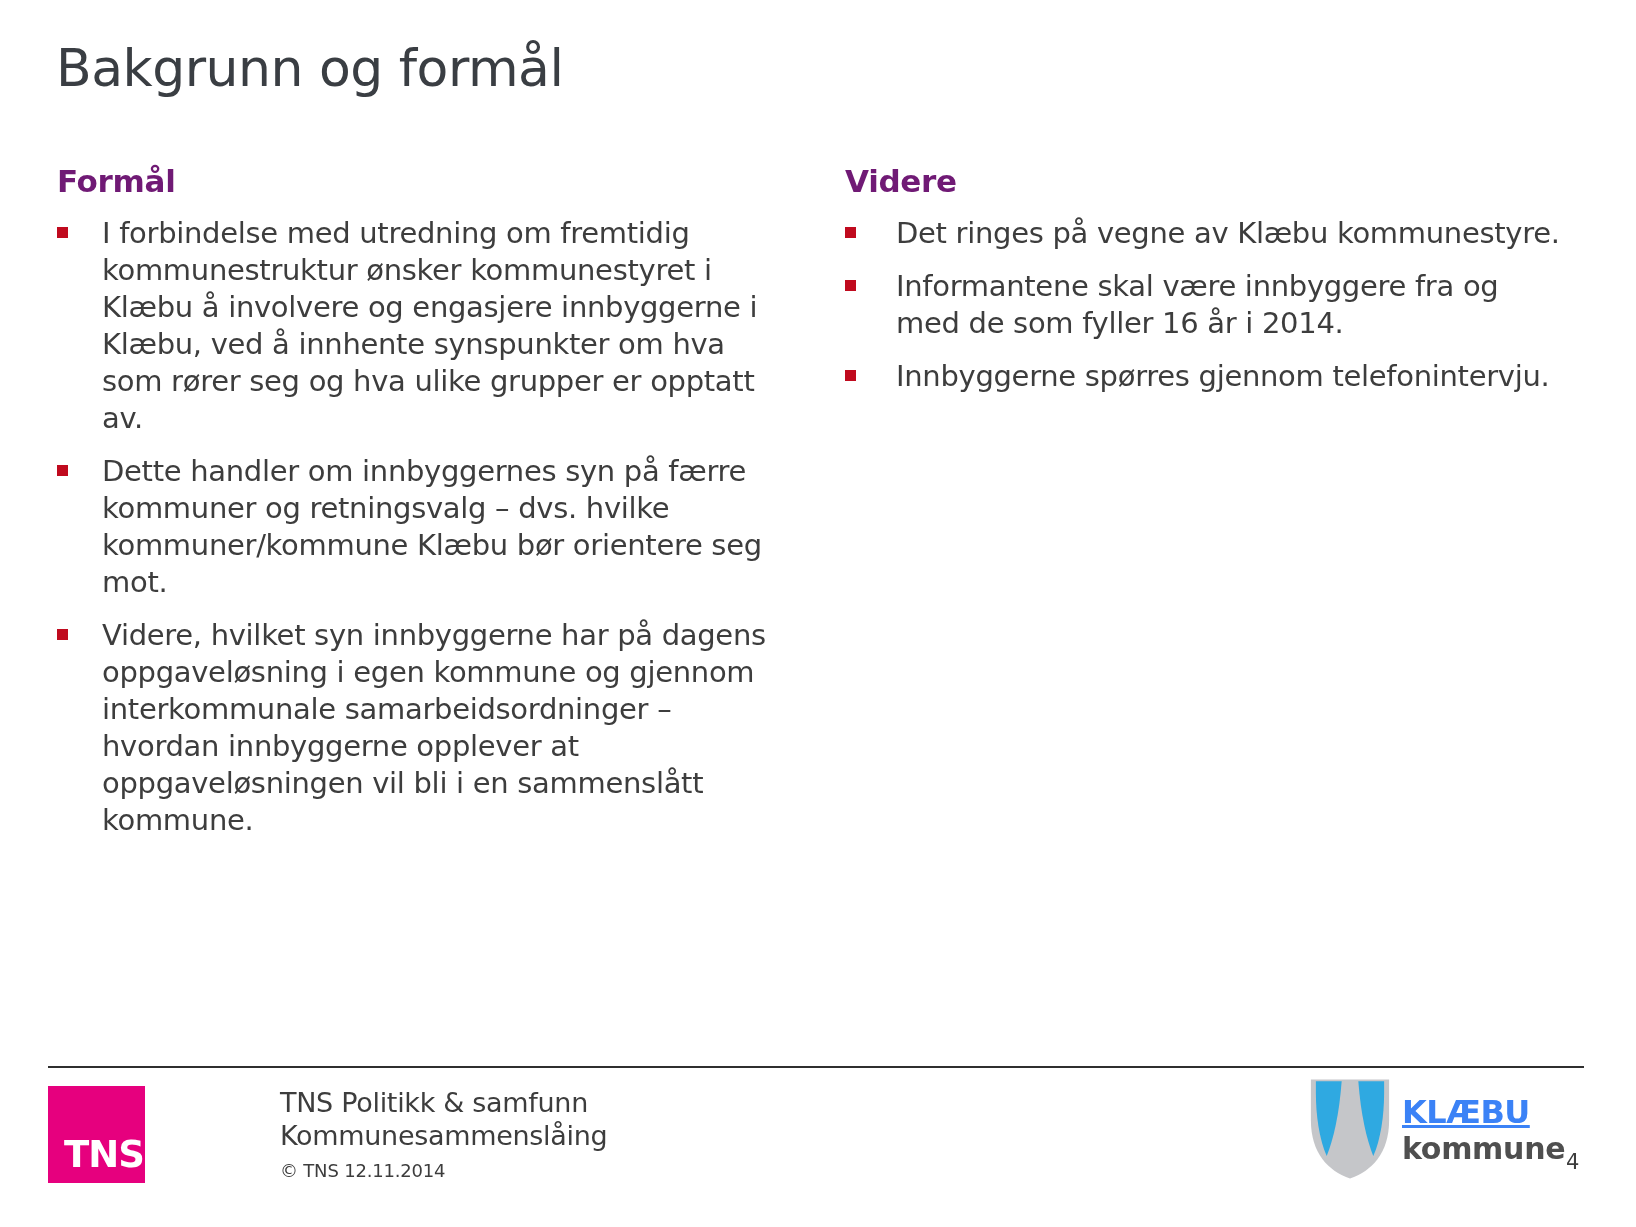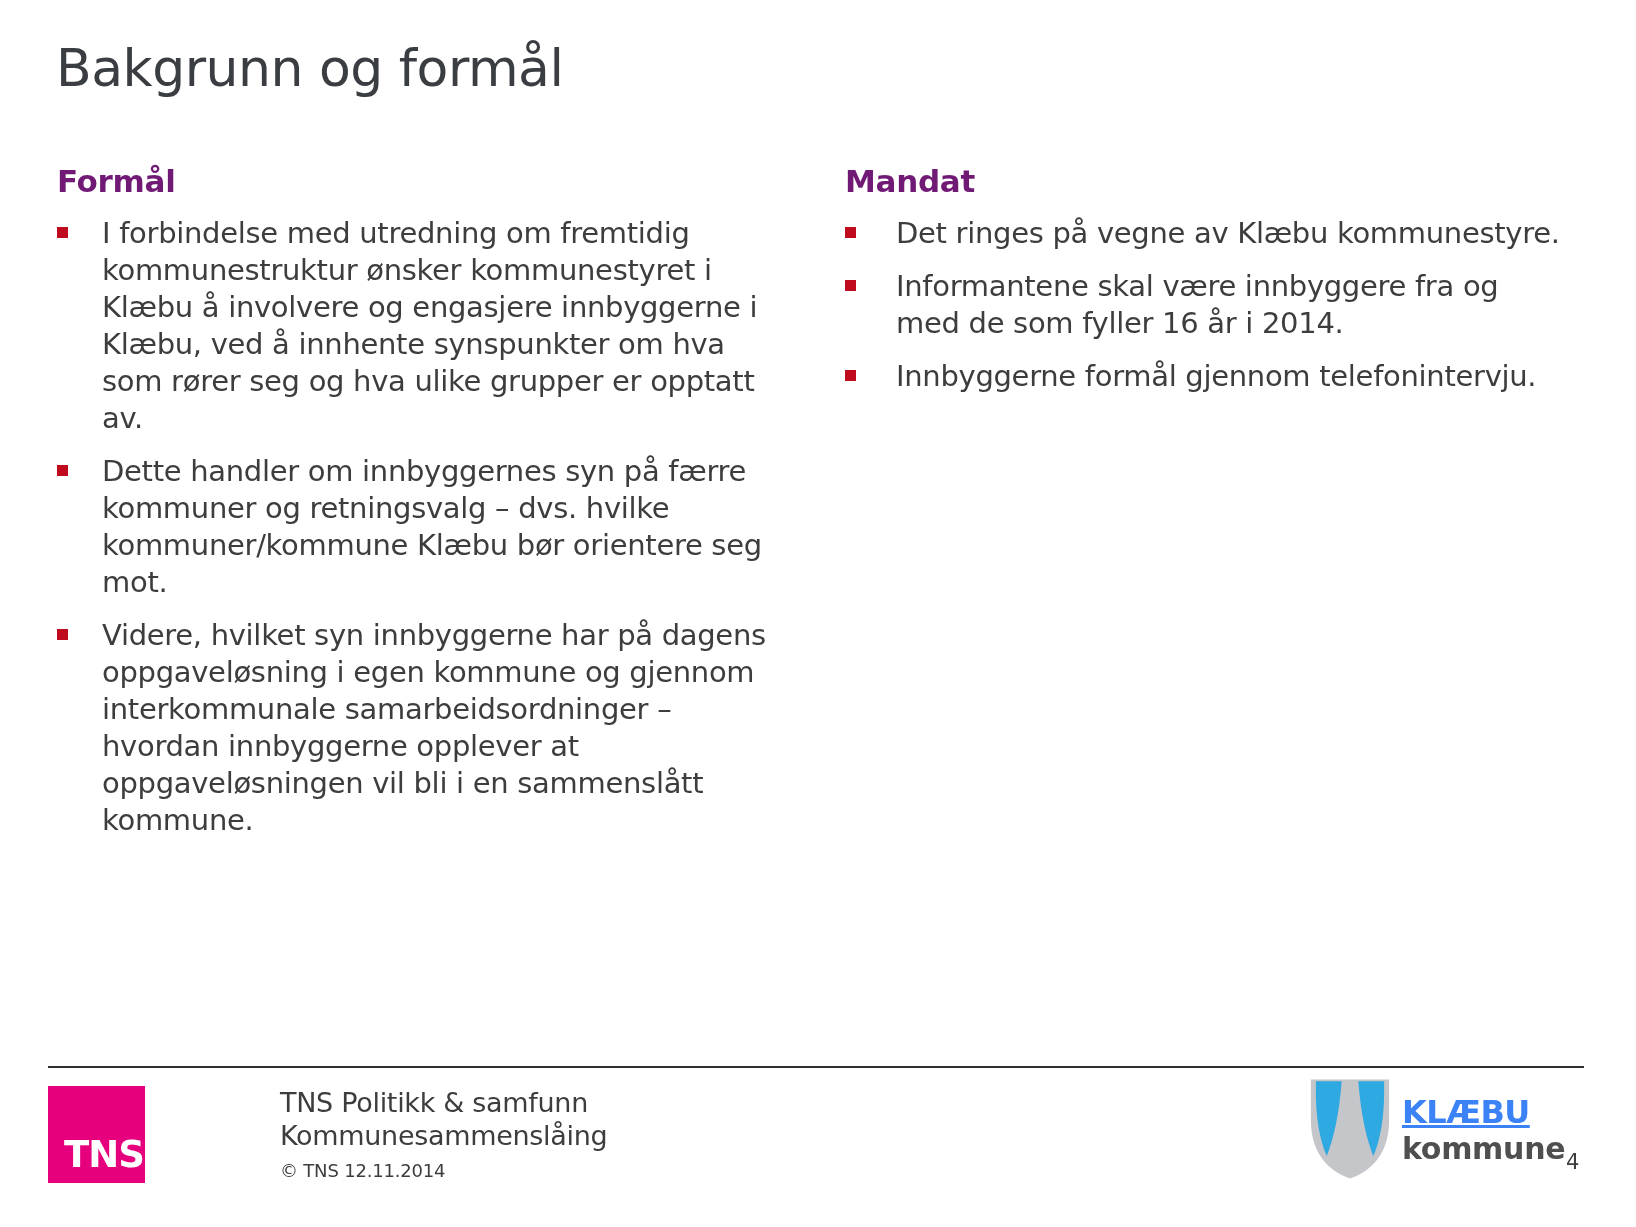--- a/index.html
+++ b/index.html
@@ -165,33 +165,33 @@
         <span class="bullet-text">Dette handler om innbyggernes syn på færre kommuner og retningsvalg – dvs. hvilke kommuner/kommune Klæbu bør orientere seg mot.</span>
       </li>
       <li>
         <span class="bullet-square"></span>
         <span class="bullet-text">Videre, hvilket syn innbyggerne har på dagens oppgaveløsning i egen kommune og gjennom interkommunale samarbeidsordninger – hvordan innbyggerne opplever at oppgaveløsningen vil bli i en sammenslått kommune.</span>
       </li>
     </ul>
   </section>
 
   <section class="col col-right">
-    <h2 class="col-heading">Mandat</h2>
+    <h2 class="col-heading">Videre</h2>
     <ul class="bullet-list">
       <li>
         <span class="bullet-square"></span>
         <span class="bullet-text">Det ringes på vegne av Klæbu kommunestyre.</span>
       </li>
       <li>
         <span class="bullet-square"></span>
         <span class="bullet-text">Informantene skal være innbyggere fra og med de som fyller 16 år i 2014.</span>
       </li>
       <li>
         <span class="bullet-square"></span>
-        <span class="bullet-text">Innbyggerne formål gjennom telefonintervju.</span>
+        <span class="bullet-text">Innbyggerne spørres gjennom telefonintervju.</span>
       </li>
     </ul>
   </section>
 
   <div class="footer-divider"></div>
 
   <div class="tns-logo">
     <span class="tns-logo-text">TNS</span>
   </div>
 

